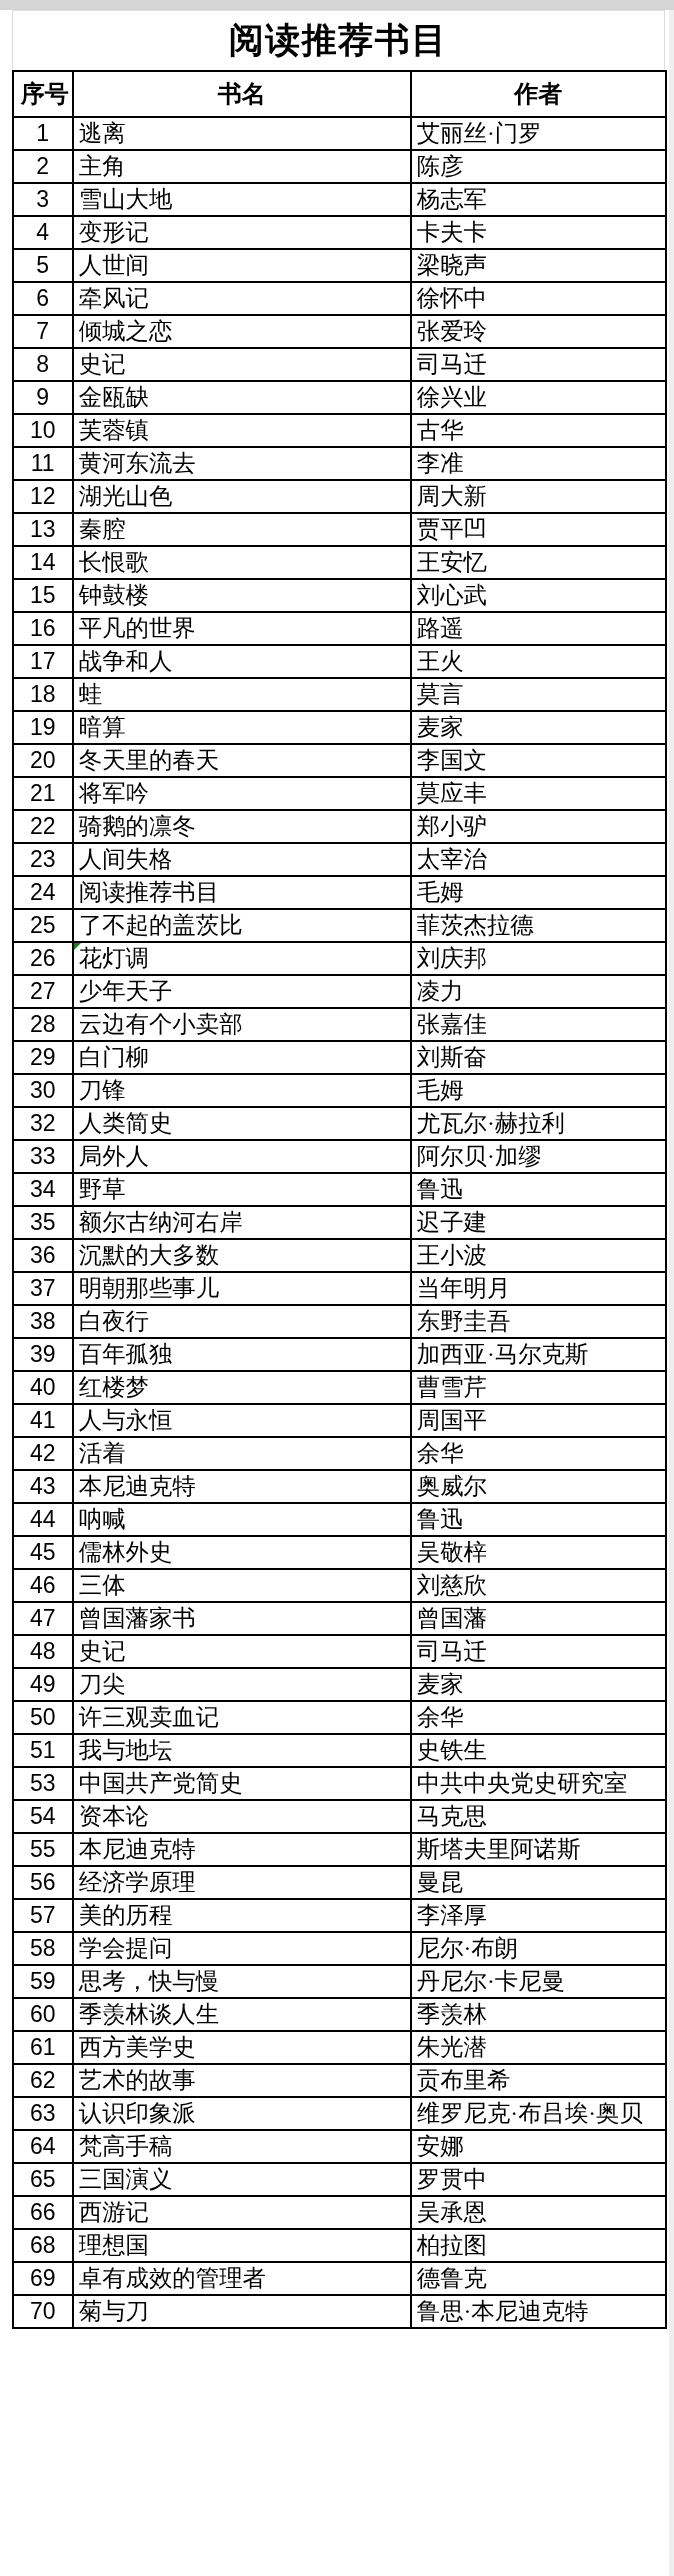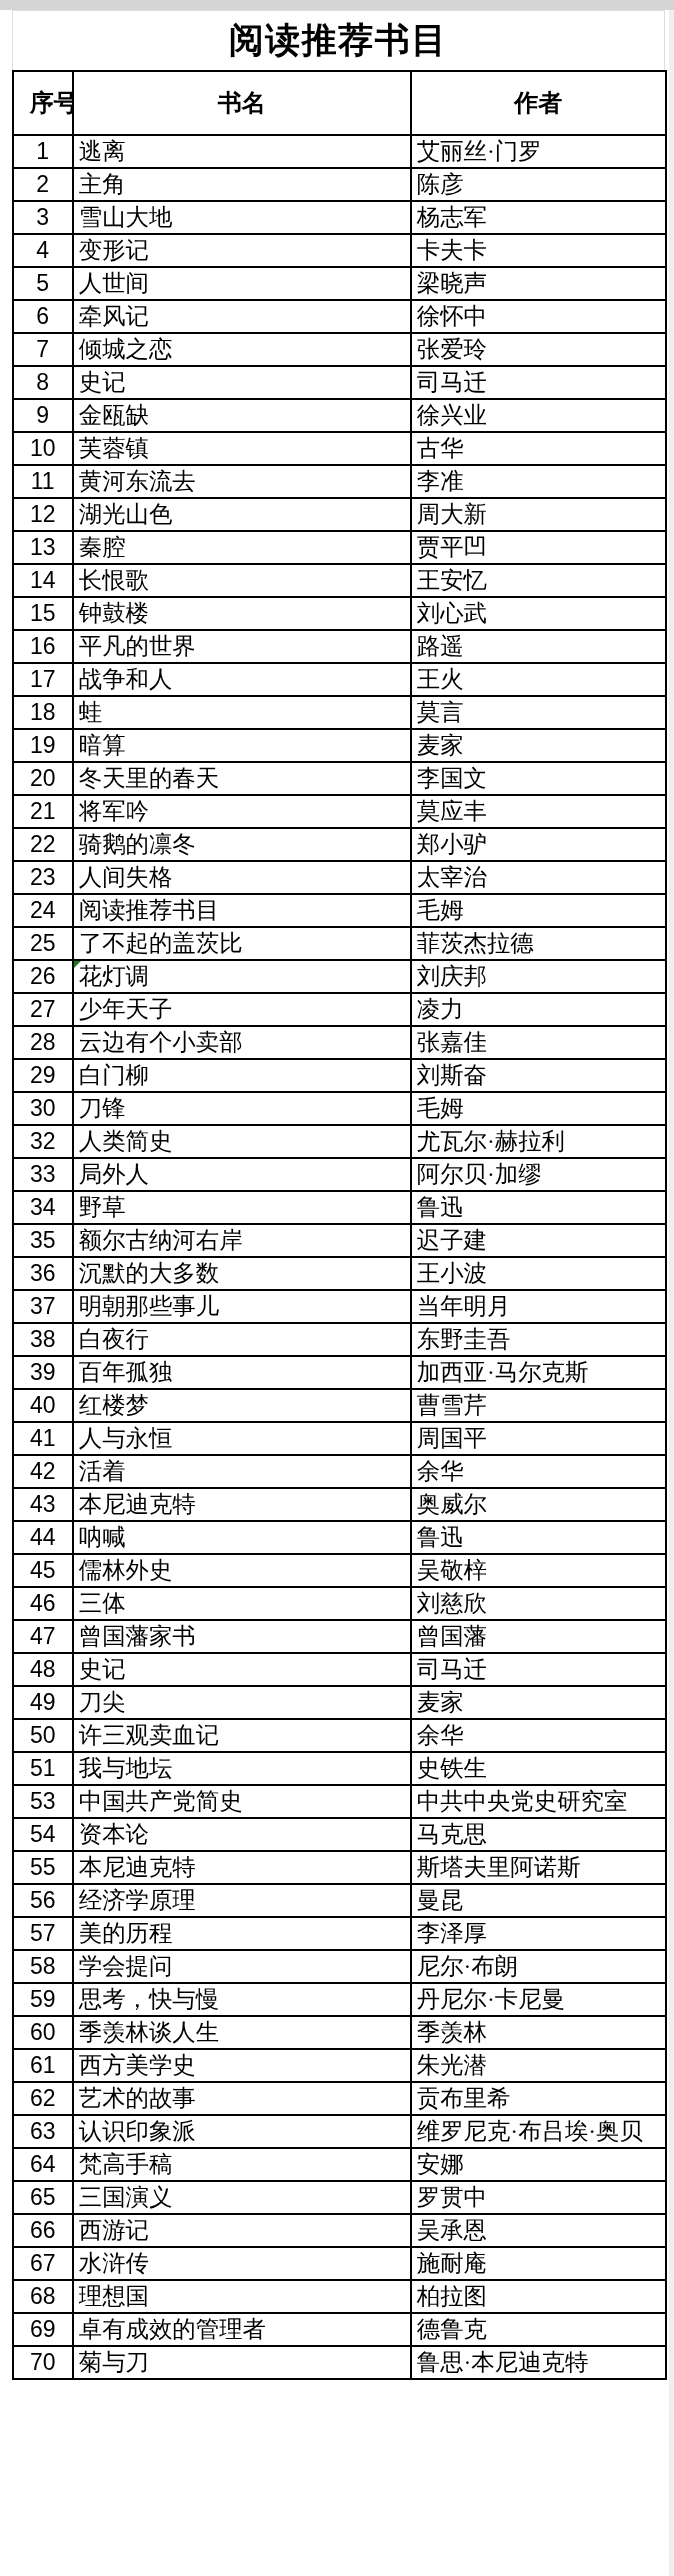--- a/index.html
+++ b/index.html
@@ -35,21 +35,21 @@
   table.booklist th,
   table.booklist td{
     border:2.2px solid #000;
     background:#ffffff;
     white-space:nowrap;overflow:hidden;
     line-height:1.1;
   }
   table.booklist th{
     height:30px;
     font-size:24px;font-weight:bold;text-align:center;
-    padding:16px;
+    padding:7px;
   }
   td.col-no{
     height:31px;
     text-align:center;vertical-align:middle;
     font-family:"Liberation Sans","DejaVu Sans",sans-serif;
     font-size:23px;
     padding:0;
   }
   td.col-title,td.col-author{
     height:31px;
@@ -402,25 +402,20 @@
           <td class="col-no">65</td>
           <td class="col-title">三国演义</td>
           <td class="col-author">罗贯中</td>
         </tr>
         <tr>
           <td class="col-no">66</td>
           <td class="col-title">西游记</td>
           <td class="col-author">吴承恩</td>
         </tr>
         <tr>
-          <td class="col-no">67</td>
-          <td class="col-title">水浒传</td>
-          <td class="col-author">施耐庵</td>
-        </tr>
-        <tr>
           <td class="col-no">68</td>
           <td class="col-title">理想国</td>
           <td class="col-author">柏拉图</td>
         </tr>
         <tr>
           <td class="col-no">69</td>
           <td class="col-title">卓有成效的管理者</td>
           <td class="col-author">德鲁克</td>
         </tr>
         <tr>

